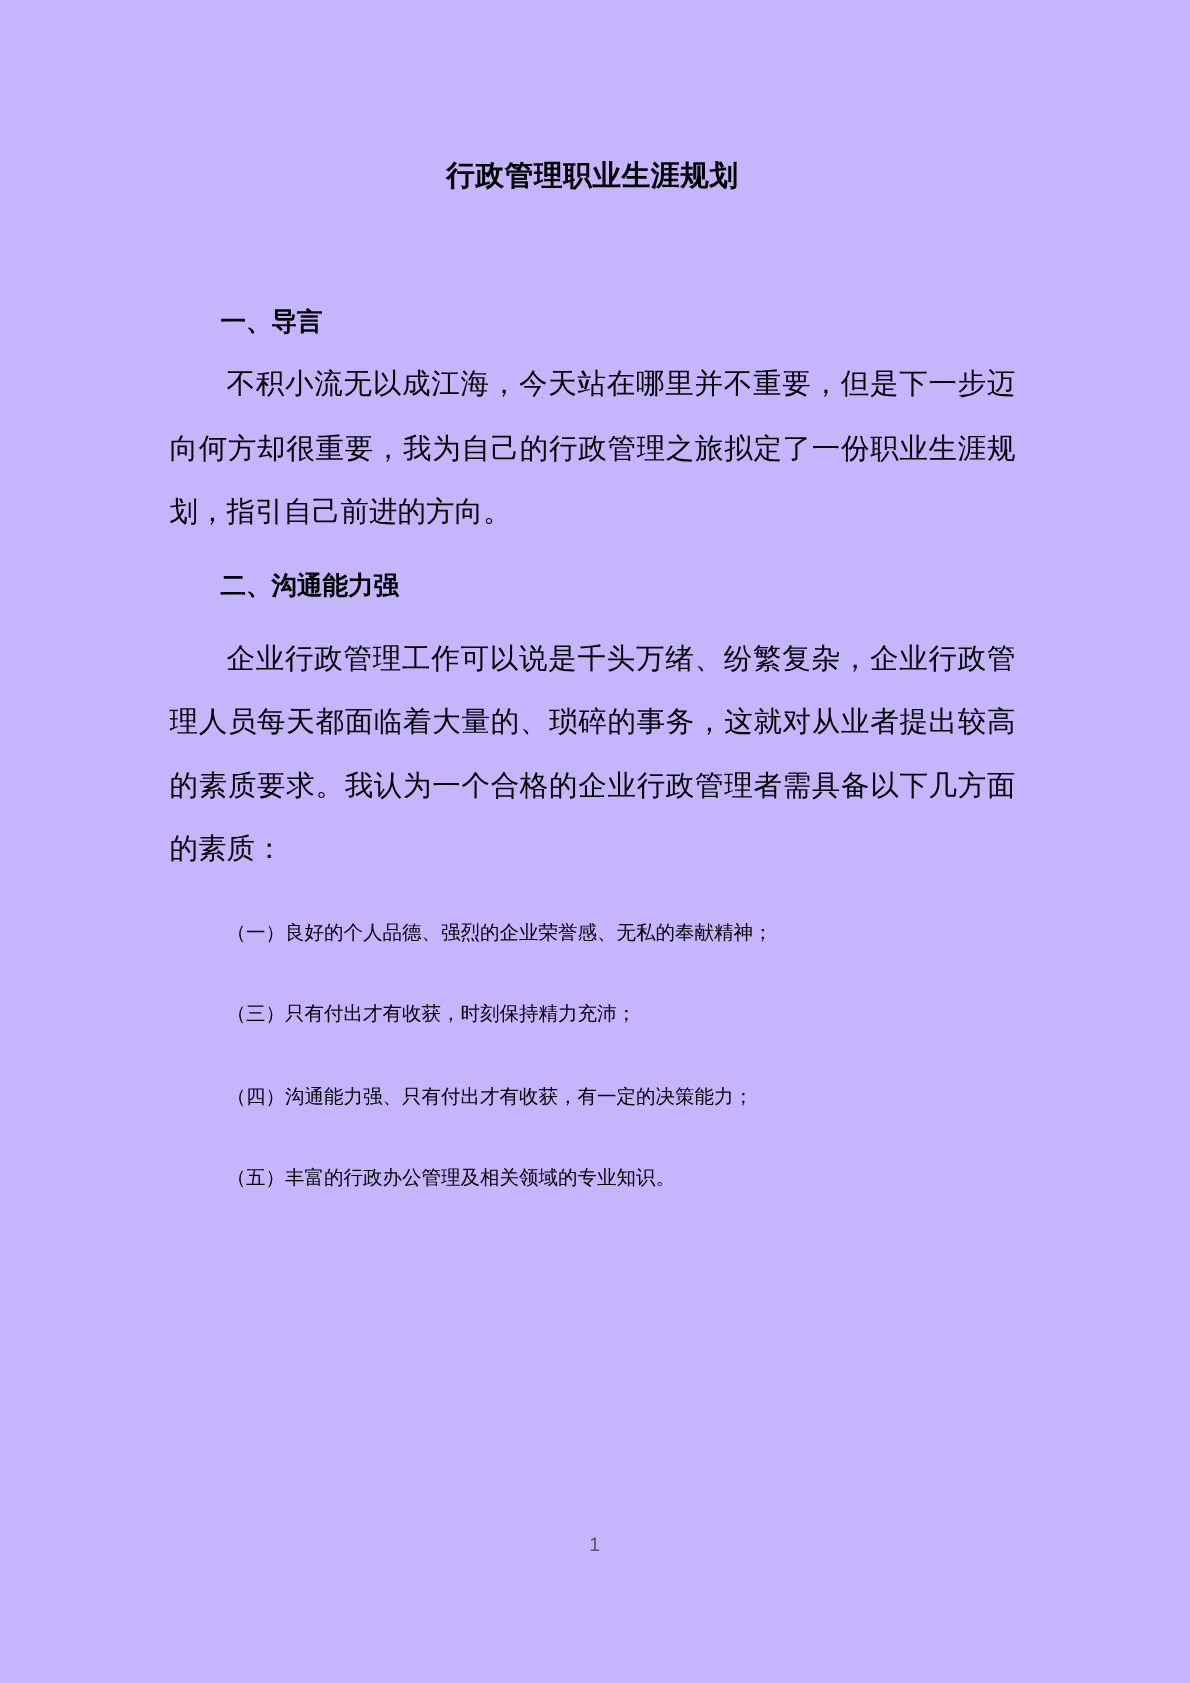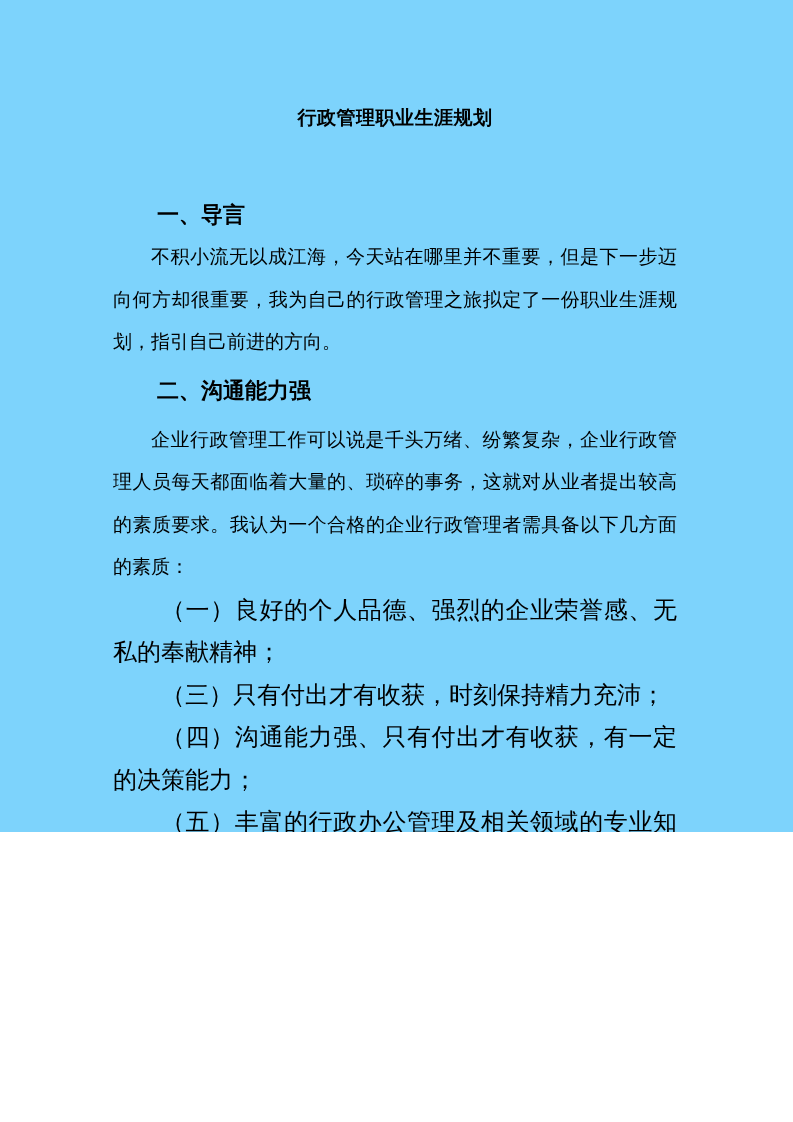--- a/index.html
+++ b/index.html
@@ -3,22 +3,22 @@
 <meta charset="utf-8">
 <style>
   html, body {
     margin: 0;
     padding: 0;
     background: #ffffff;
   }
   .page {
     position: relative;
     width: 793px;
-    height: 832px;
-    background: #7dd3fc;
+    height: 1122px;
+    background: #c4b5fd;
     color: #000000;
     font-family: Liberation Sans, sans-serif;
     overflow: hidden;
     box-sizing: border-box;
   }
   .content {
     position: absolute;
     top: 96px;
     left: 113px;
     width: 564px;
@@ -26,41 +26,41 @@
   .doc-title {
     margin: 0;
     font-size: 19px;
     font-weight: bold;
     line-height: 43px;
     text-align: center;
     letter-spacing: 0.5px;
   }
   .section-heading {
     margin: 0;
-    font-size: 22px;
+    font-size: 17px;
     font-weight: bold;
     line-height: 43px;
     text-indent: 2em;
     text-align: left;
   }
   .heading-1 { margin-top: 54px; }
   .heading-2 { margin-top: 5px; }
   .para {
     margin: 0;
     font-size: 19px;
     line-height: 42.5px;
     text-indent: 2em;
     text-align: justify;
     word-break: normal;
   }
   .para-after-heading { margin-top: 5px; }
   .para-after-heading2 { margin-top: 7px; }
   .list-item {
-    margin: 0;
-    font-size: 24px;
+    margin: 12px;
+    font-size: 13px;
     line-height: 42.5px;
     text-indent: 2em;
     text-align: justify;
   }
   .page-footer {
     position: absolute;
     top: 1022px;
     left: 0;
     width: 100%;
     text-align: center;

